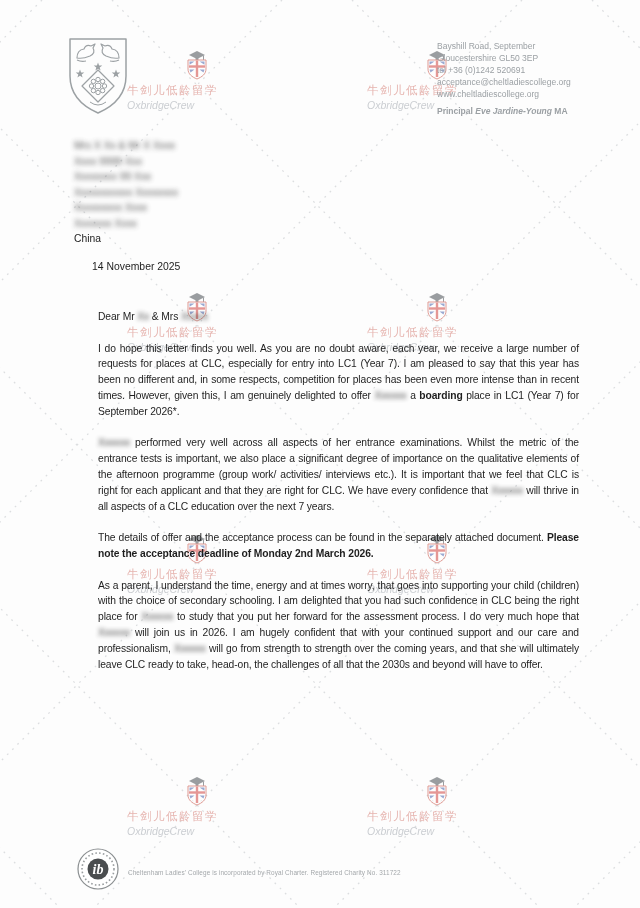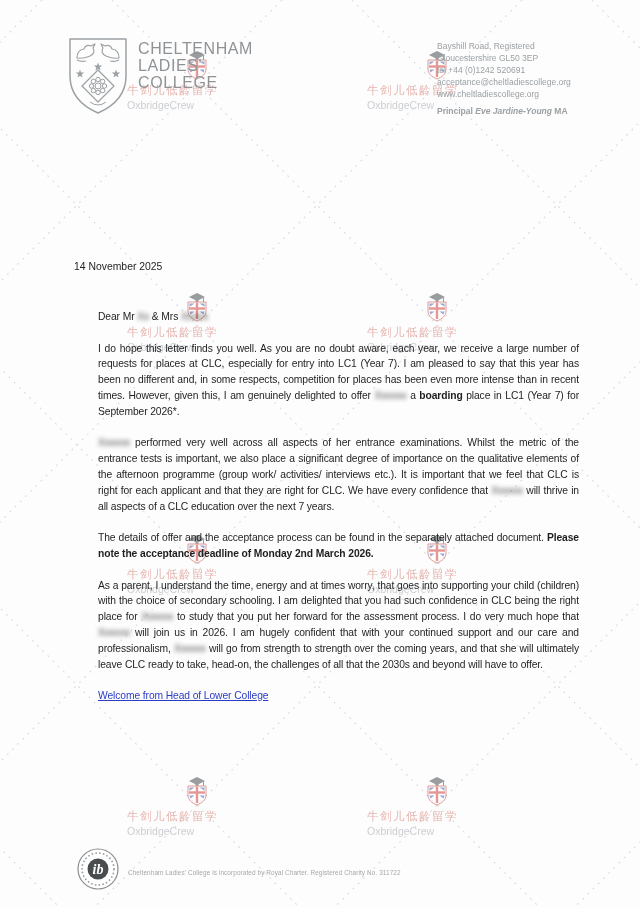--- a/index.html
+++ b/index.html
@@ -3,35 +3,35 @@
 <meta charset="utf-8">
 <style>
   html,body{margin:0;padding:0;background:#ffffff;}
   .page{position:relative;width:640px;height:908px;background:#fdfdfd;overflow:hidden;
         font-family:"Liberation Sans",sans-serif;color:var(--body,#1e1e1e);}
   .lattice{position:absolute;left:0;top:0;z-index:0;}
   
   .wm{position:absolute;width:140px;text-align:left;z-index:1;pointer-events:none;}
   .wm svg{display:block;margin:0 auto 3px;opacity:.5;}
   .wm .cn{display:block;font-size:11.5px;letter-spacing:1.5px;color:var(--wm_cn,#e6b4af);}
-  .wm .en{display:block;font-size:10.5px;margin-top:1px;color:var(--wm_en,#cbced2);}
+  .wm .en{display:block;font-size:10.5px;margin-top:1px;color:var(--wm_en,#cbced2);font-style:italic;}
   .wm.c1{left:127px;} .wm.c2{left:367px;}
   .wm.r1{top:50px;} .wm.r2{top:292px;} .wm.r3{top:534px;} .wm.r4{top:776px;}
   
   .crest{position:absolute;left:66px;top:36px;z-index:2;}
   .school-name{position:absolute;left:138px;top:40px;z-index:2;font-size:16px;line-height:17px;
                letter-spacing:.6px;color:var(--letterhead,#8f9396);}
   .head-right{position:absolute;left:437px;top:40px;z-index:2;font-size:8.5px;line-height:12.1px;
               color:var(--headright,#9ba0a4);}
   .head-right .principal{margin-top:5px;font-weight:bold;}
   .head-right .it{font-style:italic;}
   
   .recipient{position:absolute;left:74px;top:138px;z-index:2;font-size:10.3px;line-height:15.5px;}
   .redline{filter:blur(2.4px);color:#3d3d3d;opacity:.85;}
-  .date{position:absolute;left:74px;top:261px;z-index:2;font-size:10.4px;}
+  .date{position:absolute;left:92px;top:261px;z-index:2;font-size:10.4px;}
   
   .body-copy{position:absolute;left:74px;top:309px;width:505px;z-index:2;
              font-size:10.3px;line-height:15.8px;letter-spacing:-0.1px;}
   .body-copy p{margin:0 0 15.8px;text-align:justify;padding-left:24px;}
   .body-copy .salutation{text-align:left;}
   .b{font-weight:700;}
   .redact{filter:blur(2.2px);opacity:.8;}
   .link{color:var(--link,#2b3cc4);text-decoration:underline;cursor:pointer;}
   
   .ib-logo{position:absolute;left:76px;top:847px;z-index:2;}
@@ -190,49 +190,52 @@
         <path d="M24 66 Q32 72 40 66"></path>
       </g>
       <g fill="#9ca1a4" stroke="none">
         <polygon transform="translate(32,31)" points="0,-4.5 1.1,-1.5 4.3,-1.4 1.7,0.6 2.6,3.6 0,1.8 -2.6,3.6 -1.7,0.6 -4.3,-1.4 -1.1,-1.5"></polygon>
         <polygon transform="translate(14,38)" points="0,-4.5 1.1,-1.5 4.3,-1.4 1.7,0.6 2.6,3.6 0,1.8 -2.6,3.6 -1.7,0.6 -4.3,-1.4 -1.1,-1.5"></polygon>
         <polygon transform="translate(50,38)" points="0,-4.5 1.1,-1.5 4.3,-1.4 1.7,0.6 2.6,3.6 0,1.8 -2.6,3.6 -1.7,0.6 -4.3,-1.4 -1.1,-1.5"></polygon>
       </g>
     </g>
   </svg>
 
-  <div class="school-name">
-    <div>CHELTENHAM</div>
-    <div>LADIES'</div>
-    <div>COLLEGE</div>
-  </div>
 
   <div class="head-right">
-    <div>Bayshill Road, Registered</div>
+    <div>Bayshill Road, September</div>
     <div>Gloucestershire GL50 3EP</div>
-    <div>tel +44 (0)1242 520691</div>
+    <div>tel +36 (0)1242 520691</div>
     <div>acceptance@cheltladiescollege.org</div>
     <div>www.cheltladiescollege.org</div>
     <div class="principal">
       <span>Principal</span>
       <span class="it">Eve Jardine-Young</span>
       <span>MA</span>
     </div>
   </div>
 
+  <div class="recipient">
+    <div class="redline">Mrs X Xx &amp; Mr X Xxxx</div>
+    <div class="redline">Xxxx 9999 Xxx</div>
+    <div class="redline">Xxxxxxxx 99 Xxx</div>
+    <div class="redline">Xxxxxxxxxxx Xxxxxxxx</div>
+    <div class="redline">Xxxxxxxxx Xxxx</div>
+    <div class="redline">Xxxxxxx Xxxx</div>
+    <div>China</div>
+  </div>
 
   <div class="date">14 November 2025</div>
 
   <div class="body-copy">
     <p class="salutation"><span>Dear Mr </span><span class="redact">Xx</span><span> &amp; Mrs </span><span class="redact">Xxxxx</span></p>
     <p><span>I do hope this letter finds you well. As you are no doubt aware, each year, we receive a large number of requests for places at CLC, especially for entry into LC1 (Year 7). I am pleased to say that this year has been no different and, in some respects, competition for places has been even more intense than in recent times.  However, given this, I am genuinely delighted to offer </span><span class="redact">Xxxxxx</span><span> a </span><span class="b">boarding</span><span> place in LC1 (Year 7) for September 2026*.</span></p>
     <p><span class="redact">Xxxxxx</span><span> performed very well across all aspects of her entrance examinations. Whilst the metric of the entrance tests is important, we also place a significant degree of importance on the qualitative elements of the afternoon programme (group work/ activities/ interviews etc.). It is important that we feel that CLC is right for each applicant and that they are right for CLC. We have every confidence that </span><span class="redact">Xxxxxx</span><span> will thrive in all aspects of a CLC education over the next 7 years.</span></p>
     <p><span>The details of offer and the acceptance process can be found in the separately attached document.  </span><span class="b">Please note the acceptance deadline of Monday 2nd March 2026.</span></p>
     <p><span>As a parent, I understand the time, energy and at times worry, that goes into supporting your child (children) with the choice of secondary schooling. I am delighted that you had such confidence in CLC being the right place for </span><span class="redact">Xxxxxx</span><span> to study that you put her forward for the assessment process.  I do very much hope that </span><span class="redact">Xxxxxx</span><span> will join us in 2026.  I am hugely confident that with your continued support and our care and professionalism, </span><span class="redact">Xxxxxx</span><span> will go from strength to strength over the coming years, and that she will ultimately leave CLC ready to take, head-on, the challenges of all that the 2030s and beyond will have to offer.</span></p>
-    <p class="salutation"><a class="link">Welcome from Head of Lower College</a></p>
   </div>
 
   <svg class="ib-logo" width="44" height="44" viewBox="0 0 44 44">
     <circle cx="22" cy="22" r="20" fill="#ffffff" stroke="#8a8e90" stroke-width="1.2"></circle>
     <circle cx="22" cy="22" r="16" fill="none" stroke="#9a9ea0" stroke-width="1.6" stroke-dasharray="1.6 2.2"></circle>
     <circle cx="22" cy="22" r="10.5" fill="#4a4d4f"></circle>
     <text x="22" y="27" text-anchor="middle" font-family="Liberation Serif, serif" font-style="italic" font-weight="bold" font-size="14" fill="#ffffff">ib</text>
   </svg>
   <div class="reg-text">Cheltenham Ladies' College is incorporated by Royal Charter. Registered Charity No. 311722</div>
 

